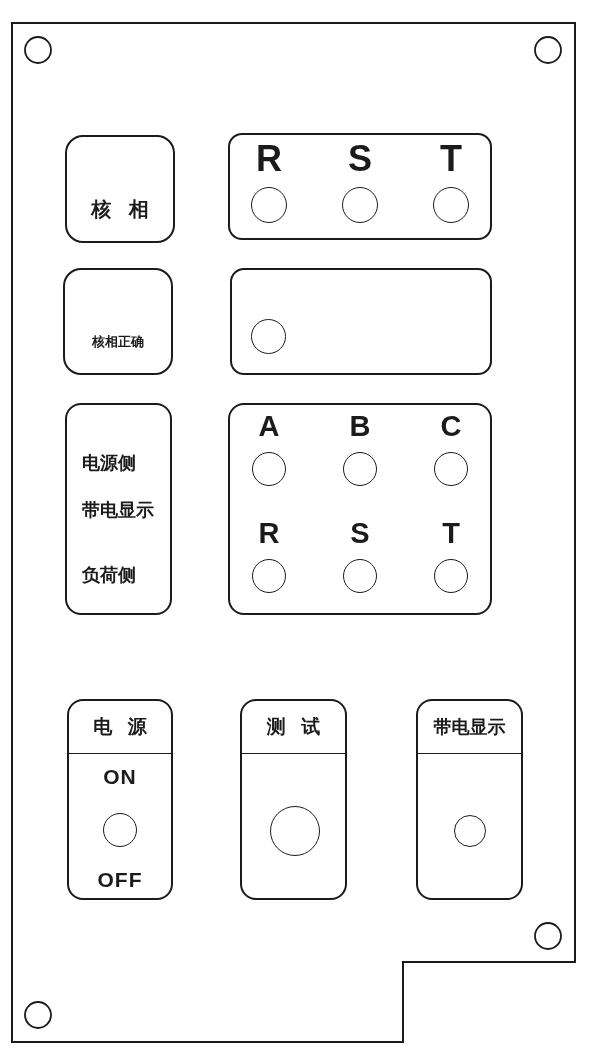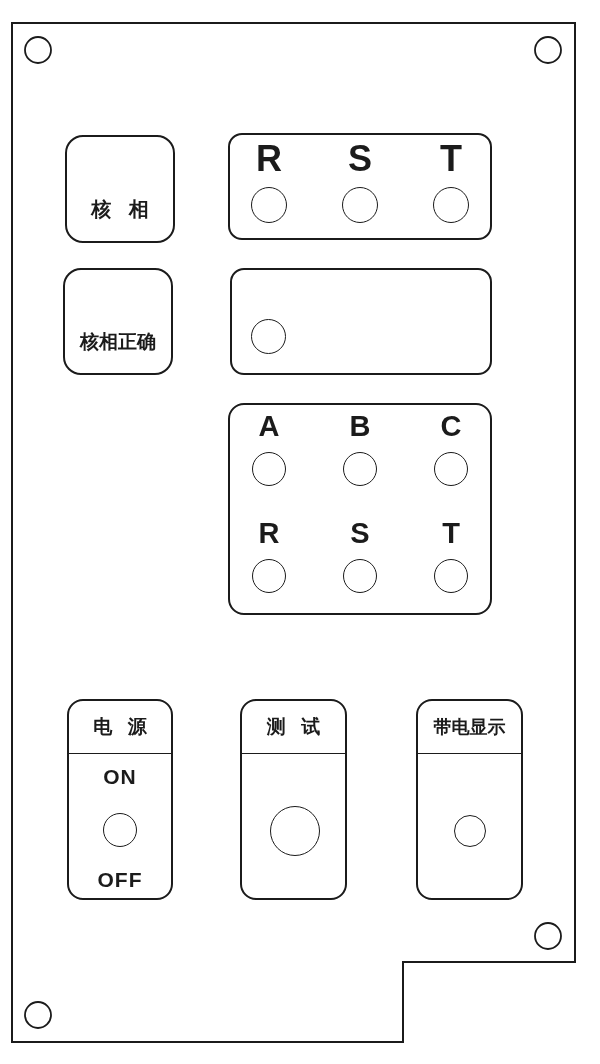--- a/index.html
+++ b/index.html
@@ -35,21 +35,21 @@
     position: absolute;
     inset: 0;
     display: flex;
     align-items: center;
     justify-content: center;
     font-weight: 700;
     white-space: pre;
     margin-top: 40px;
   }
   .cn20 { font-size: 20px; word-spacing: 12px; }
-  .cn19 { font-size: 19px; }
+  .cn19 { font-size: 13px; }
 
   
   .hole {
     border: 1.7px solid #1b1b1b;
     border-radius: 50%;
     background: #fff;
     box-sizing: border-box;
   }
 
   
@@ -146,20 +146,25 @@
   </div>
 
   <div class="box r18" style="left:63px; top:268px; width:110px; height:107px;">
     <div class="center-label cn19">核相正确</div>
   </div>
 
   <div class="box r14" style="left:230px; top:268px; width:262px; height:107px;">
     <span class="hole" style="position:absolute; left:19px; top:49px; width:35px; height:35px;"></span>
   </div>
 
+  <div class="box r16" style="left:65px; top:403px; width:107px; height:212px;">
+    <span class="side-label" style="top:46px;">电源侧</span>
+    <span class="side-label" style="top:93px;">带电显示</span>
+    <span class="side-label" style="top:158px;">负荷侧</span>
+  </div>
 
   <div class="box r16" style="left:228px; top:403px; width:264px; height:212px;">
     <div class="term-row" style="top:6px;">
       <div class="term-col">
         <span class="term-letter lt28">A</span>
         <span class="hole" style="width:34px;height:34px;margin-top:11px;"></span>
       </div>
       <div class="term-col">
         <span class="term-letter lt28">B</span>
         <span class="hole" style="width:34px;height:34px;margin-top:11px;"></span>

